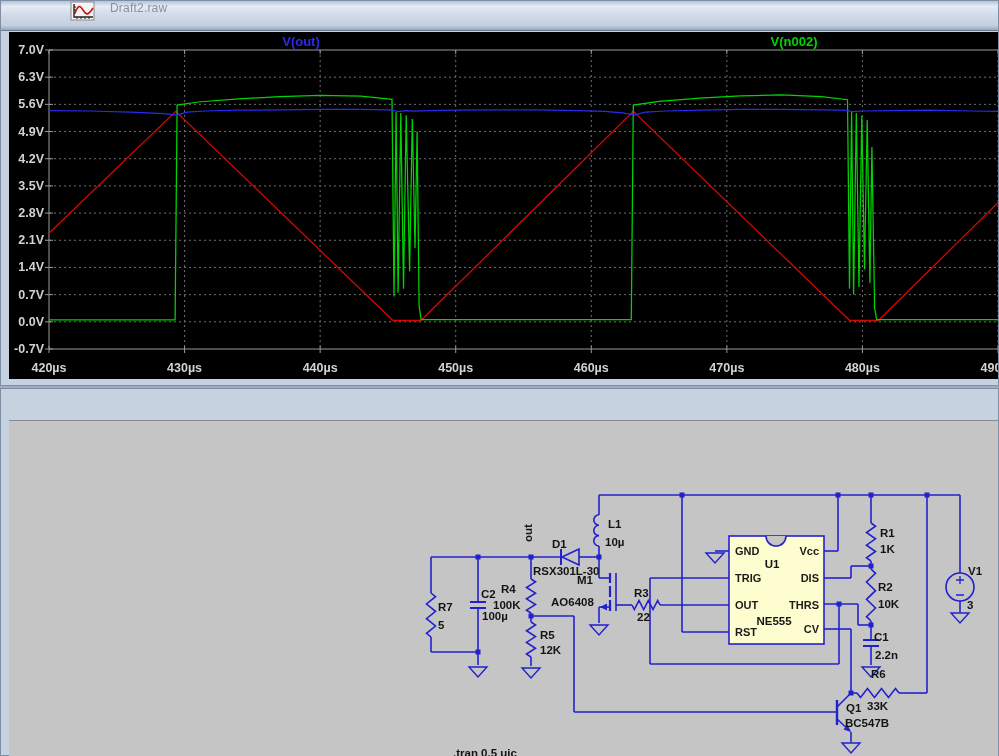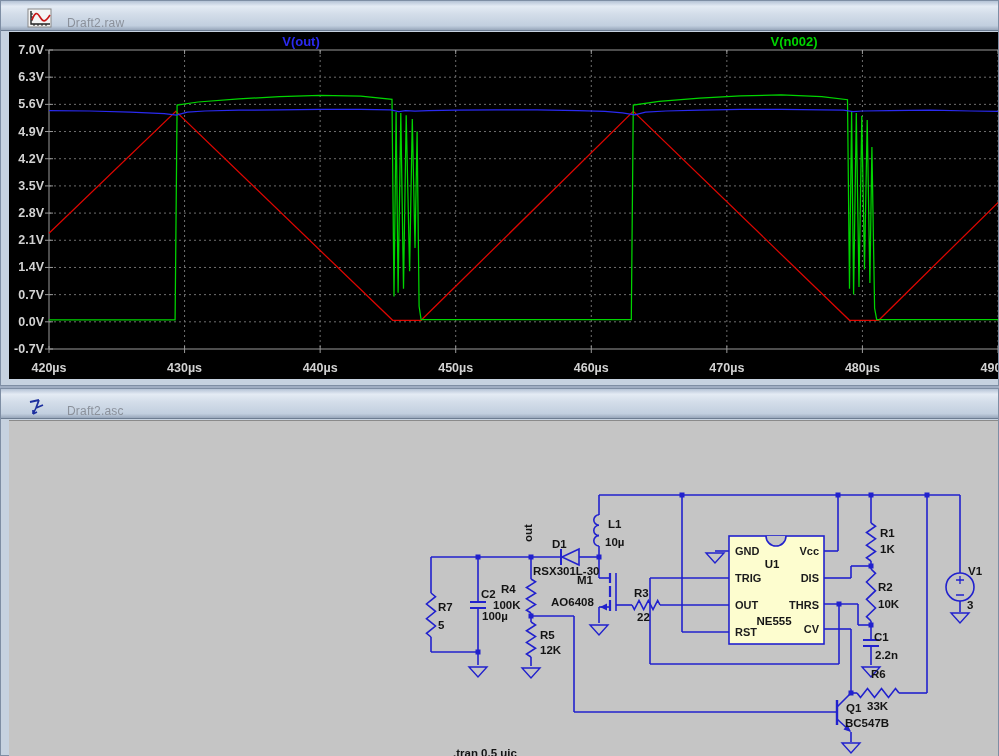--- a/index.html
+++ b/index.html
@@ -2,23 +2,23 @@
 <html><head>
 <meta charset="utf-8">
 <style>
   html,body{margin:0;padding:0;}
   body{width:999px;height:756px;position:relative;overflow:hidden;
        background:#9fadc2;font-family:"Liberation Sans",sans-serif;}
   .win{position:absolute;left:0;width:999px;box-sizing:border-box;
        border:1px solid #7e8ea4;background:#c6d2e0;}
   #win-plot{top:0;height:386px;}
   #win-sch{top:388px;height:368px;}
-  .titlebar{height:30px;display:flex;align-items:flex-end;box-sizing:border-box;
+  .titlebar{height:30px;display:flex;align-items:flex-start;box-sizing:border-box;
        background:linear-gradient(#b5c3d6 0%,#e4ebf4 18%,#d3dde9 45%,#c2cfdf 85%,#98a7bb 100%);
-       border-bottom:1px solid #6d7d92;}
+       border-bottom:1px solid #6d7d92;padding-left:43px;}
   .titlebar .icon{margin-left:26px;margin-right:14px;width:26px;height:22px;
        display:inline-block;}
   .titlebar .title{font-size:12px;color:#8b919b;letter-spacing:.2px;}
   .content{position:absolute;left:8px;right:0;overflow:hidden;}
   #plot-content{top:31px;height:347px;background:#000;}
   #sch-content{top:31px;height:336px;background:#c5c5c5;border-top:1px solid #8a8a8a;}
   svg{display:block;}
   text{font-family:"Liberation Sans",sans-serif;}
   .ticklabel{fill:#d2d2d2;font-size:12.5px;font-weight:700;}
   .legend{font-size:13px;font-weight:700;}
@@ -114,29 +114,20 @@
         <text x="300" y="45" text-anchor="middle" class="legend" fill="#2a2af0">V(out)</text>
         <text x="793" y="45" text-anchor="middle" class="legend" fill="#00d400">V(n002)</text>
         <polyline points="48.0,232.3 174.8,110.4 391.7,319.3 420.1,319.3 632.3,110.4 848.5,319.3 877.7,319.3 999.7,198.9" fill="none" stroke="#dc0600" stroke-width="1.25"></polyline>
         <polyline points="48.0,318.9 174.1,318.9 176.1,104.1 197.1,101.0 237.8,97.9 278.5,95.6 319.1,94.4 359.8,95.2 391.0,98.3 393.0,295.6 395.1,111.1 397.1,291.7 399.8,111.9 402.5,287.8 405.2,114.2 408.6,270.3 411.3,118.1 414.0,247.0 416.1,130.5 418.1,305.3 420.1,318.5 630.3,318.5 632.3,104.1 658.1,100.3 698.7,97.2 739.4,94.8 780.1,94.0 820.8,95.6 846.5,98.7 848.5,287.8 850.6,111.1 852.6,293.6 855.3,111.9 858.0,285.9 860.8,115.0 863.5,268.4 866.2,118.9 868.9,282.0 870.9,146.1 873.6,307.2 875.7,318.5 999.7,318.5" fill="none" stroke="#00d400" stroke-width="1.25"></polyline>
         <polyline points="48.0,109.6 88.7,110.0 129.3,111.1 163.2,112.7 175.4,114.2 186.3,111.1 203.9,110.0 237.8,109.2 278.5,108.8 319.1,108.4 359.8,108.4 389.6,108.8 397.8,110.7 404.6,109.6 414.0,110.0 427.6,109.6 454.7,109.2 495.4,108.8 536.1,108.8 576.7,109.6 603.8,110.4 621.5,111.9 633.7,113.8 644.5,111.1 664.9,110.0 698.7,109.2 739.4,108.4 780.1,108.4 820.8,108.8 842.4,109.2 851.9,110.7 861.4,110.0 888.5,109.6 929.2,109.2 969.9,110.0 999.7,110.4" fill="none" stroke="#2a2af0" stroke-width="1.25"></polyline>
       </svg>
   </div>
 </div>
 
 <div class="win" id="win-sch">
-  <div class="titlebar">
-    <span class="icon">
-      <svg width="26" height="22" viewBox="0 0 26 22">
-        <path d="M3 6 L12 4 M12 4 L9 12 M9 12 L16 9" stroke="#1c2f9e" fill="none" stroke-width="1.8"></path>
-        <path d="M9 12 L6 18 M6 18 l4 -2 M6 18 l0 -4" stroke="#1c2f9e" fill="none" stroke-width="1.6"></path>
-      </svg>
-    </span>
-    <span class="title">Draft2.asc</span>
-  </div>
   <div class="content" id="sch-content">
     <svg id="sch-svg" width="991" height="336" viewBox="8 420 991 336">
         <rect x="8" y="420" width="991" height="336" fill="#c5c5c5"></rect>
         <line x1="430" y1="556" x2="560" y2="556" stroke="#2121cd" stroke-width="1.6"></line>
         <line x1="578" y1="556" x2="598" y2="556" stroke="#2121cd" stroke-width="1.6"></line>
         <line x1="598" y1="545" x2="598" y2="556" stroke="#2121cd" stroke-width="1.6"></line>
         <line x1="598" y1="494" x2="598" y2="514" stroke="#2121cd" stroke-width="1.6"></line>
         <line x1="598" y1="494" x2="959" y2="494" stroke="#2121cd" stroke-width="1.6"></line>
         <line x1="681" y1="494" x2="681" y2="631" stroke="#2121cd" stroke-width="1.6"></line>
         <line x1="681" y1="631" x2="728" y2="631" stroke="#2121cd" stroke-width="1.6"></line>

